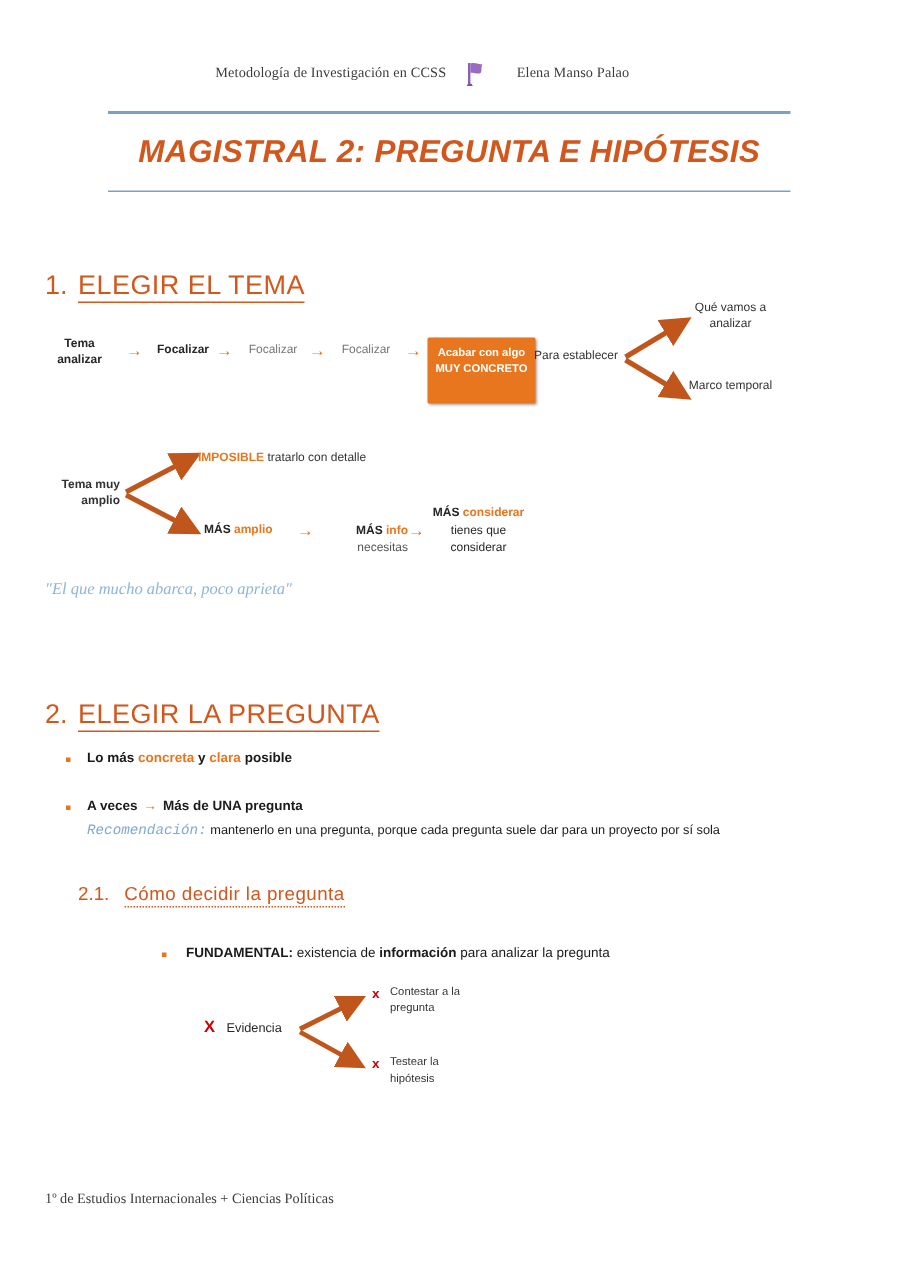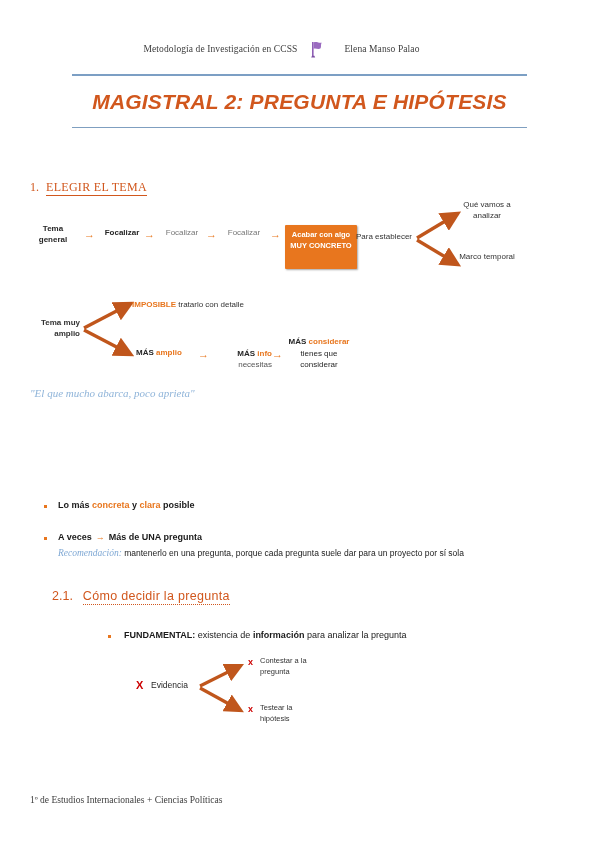--- a/index.html
+++ b/index.html
@@ -66,23 +66,23 @@
     color: #d1571d;
     text-align: center;
     padding: 14px 0 13px 0;
     letter-spacing: 0.2px;
     font-family: "Liberation Sans", sans-serif;
   }
 
   
   .h1-num {
     position: absolute;
-    font-size: 12px;
+    font-size: 18px;
     color: #d1571d;
-    font-family: Liberation Serif, serif;
+    font-family: Liberation Sans, sans-serif;
     white-space: nowrap;
   }
   .h1-num .num { margin-right: 7px; }
   .h1-num .txt {
     border-bottom: 1px solid #d1571d;
     padding-bottom: 1px;
     letter-spacing: 0.3px;
   }
   .h2-num {
     position: absolute;
@@ -153,21 +153,21 @@
   }
   .bullet-dot {
     position: absolute;
     width: 3px;
     height: 3px;
     background: #e8761e;
     top: 5px;
   }
   .b-strong { font-weight: bold; }
   .recom {
-    font-family: Liberation Serif, serif;
+    font-family: Liberation Mono, monospace;
     font-style: italic;
     color: #7fa8d4;
   }
   .arrow-inline { color: #e8761e; padding: 0 4px; }
 
   
   .redx {
     position: absolute;
     color: #cc0000;
     font-weight: bold;
@@ -209,21 +209,21 @@
   <div class="title-block">
     <div class="title-rule"></div>
     <div class="doc-title">MAGISTRAL 2: PREGUNTA E HIPÓTESIS</div>
     <div class="title-rule bottom"></div>
   </div>
 
   <div class="h1-num" style="top:180px; left:30px;">
     <span class="num">1.</span><span class="txt">ELEGIR EL TEMA</span>
   </div>
 
-  <div class="dtext abs" style="top:224px; left:28px; width:50px;">Tema general</div>
+  <div class="dtext abs" style="top:224px; left:28px; width:50px;">Tema analizar</div>
 
   <div class="arr" style="top:229px; left:84px;">→</div>
   <div class="dtext abs" style="top:228px; left:94px; width:56px;">Focalizar</div>
 
   <div class="arr" style="top:229px; left:144px;">→</div>
   <div class="dtext abs reg" style="top:228px; left:154px; width:56px; color:#777;">Focalizar</div>
 
   <div class="arr" style="top:229px; left:206px;">→</div>
   <div class="dtext abs reg" style="top:228px; left:216px; width:56px; color:#777;">Focalizar</div>
 
@@ -279,20 +279,23 @@
   <div class="arr" style="top:349px; left:272px;">→</div>
 
   <div class="abs center" style="top:336px; left:286px; width:66px; font-size:8px; font-weight:bold; color:#262626; line-height:1.45;">
     <span>MÁS</span>
     <span class="or-strong">considerar</span>
     <div style="font-weight:normal; color:#262626;">tienes que considerar</div>
   </div>
 
   <div class="quote" style="top:387px; left:30px;">"El que mucho abarca, poco aprieta"</div>
 
+  <div class="h1-num" style="top:466px; left:30px;">
+    <span class="num">2.</span><span class="txt">ELEGIR LA PREGUNTA</span>
+  </div>
 
   <div class="bullet-row" style="top:500px; left:58px;">
     <span class="bullet-dot" style="left:-14px;"></span>
     <span class="b-strong">Lo más </span><span class="or-strong">concreta</span><span class="b-strong"> y </span><span class="or-strong">clara</span><span class="b-strong"> posible</span>
   </div>
 
   <div class="bullet-row" style="top:532px; left:58px;">
     <span class="bullet-dot" style="left:-14px;"></span>
     <span class="b-strong">A veces</span><span class="arrow-inline">→</span><span class="b-strong">Más de UNA pregunta</span>
   </div>

